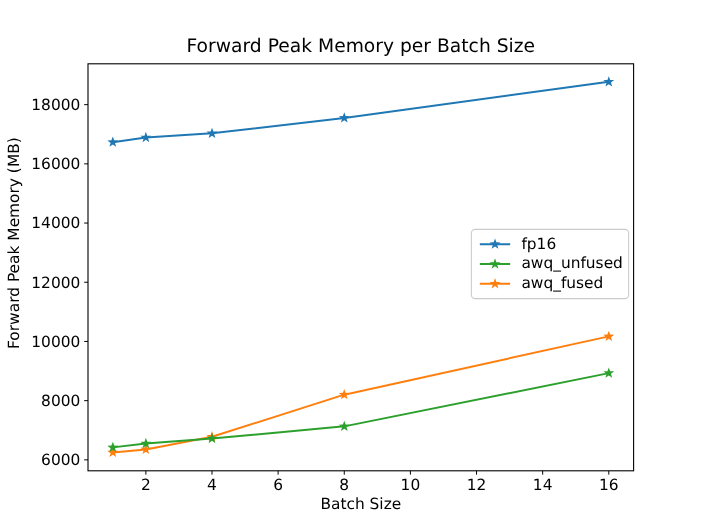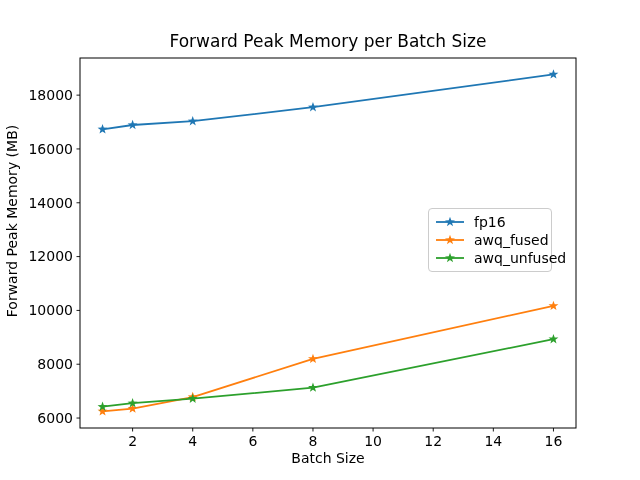--- a/index.html
+++ b/index.html
@@ -23,21 +23,21 @@
   svg text {
     fill: #000000;
     font-family: "DejaVu Sans", sans-serif;
   }
   text.chart-title { font-size: 17px; }
   text.axis-label  { font-size: 14px; }
   .legend {
     position: absolute;
     left: 428px;
     top: 208px;
-    width: 124px;
+    width: 144px;
     height: 64px;
     box-sizing: border-box;
     background: rgba(255, 255, 255, 0.9);
     border: 1px solid #cccccc;
     border-radius: 4px;
     padding: 4px 7px;
     display: flex;
     flex-direction: column;
     justify-content: space-between;
   }
@@ -122,26 +122,26 @@
   <div class="legend" id="legend">
       <div class="legend-entry">
         <svg class="legend-sample" width="28" height="14">
           <line x1="0" y1="7" x2="28" y2="7" stroke="#1f77b4" stroke-width="1.8"></line>
           <path d="M14.00 1.80L15.23 5.30L18.95 5.39L16.00 7.65L17.06 11.21L14.00 9.10L10.94 11.21L12.00 7.65L9.05 5.39L12.77 5.30Z" fill="#1f77b4"></path>
         </svg>
         <span class="legend-label">fp16</span>
       </div>
       <div class="legend-entry">
         <svg class="legend-sample" width="28" height="14">
+          <line x1="0" y1="7" x2="28" y2="7" stroke="#2ca02c" stroke-width="1.8"></line>
+          <path d="M14.00 1.80L15.23 5.30L18.95 5.39L16.00 7.65L17.06 11.21L14.00 9.10L10.94 11.21L12.00 7.65L9.05 5.39L12.77 5.30Z" fill="#2ca02c"></path>
+        </svg>
+        <span class="legend-label">awq_unfused</span>
+      </div>
+      <div class="legend-entry">
+        <svg class="legend-sample" width="28" height="14">
           <line x1="0" y1="7" x2="28" y2="7" stroke="#ff7f0e" stroke-width="1.8"></line>
           <path d="M14.00 1.80L15.23 5.30L18.95 5.39L16.00 7.65L17.06 11.21L14.00 9.10L10.94 11.21L12.00 7.65L9.05 5.39L12.77 5.30Z" fill="#ff7f0e"></path>
         </svg>
         <span class="legend-label">awq_fused</span>
       </div>
-      <div class="legend-entry">
-        <svg class="legend-sample" width="28" height="14">
-          <line x1="0" y1="7" x2="28" y2="7" stroke="#2ca02c" stroke-width="1.8"></line>
-          <path d="M14.00 1.80L15.23 5.30L18.95 5.39L16.00 7.65L17.06 11.21L14.00 9.10L10.94 11.21L12.00 7.65L9.05 5.39L12.77 5.30Z" fill="#2ca02c"></path>
-        </svg>
-        <span class="legend-label">awq_unfused</span>
-      </div>
     </div>
 </div>
 
 </body></html>

